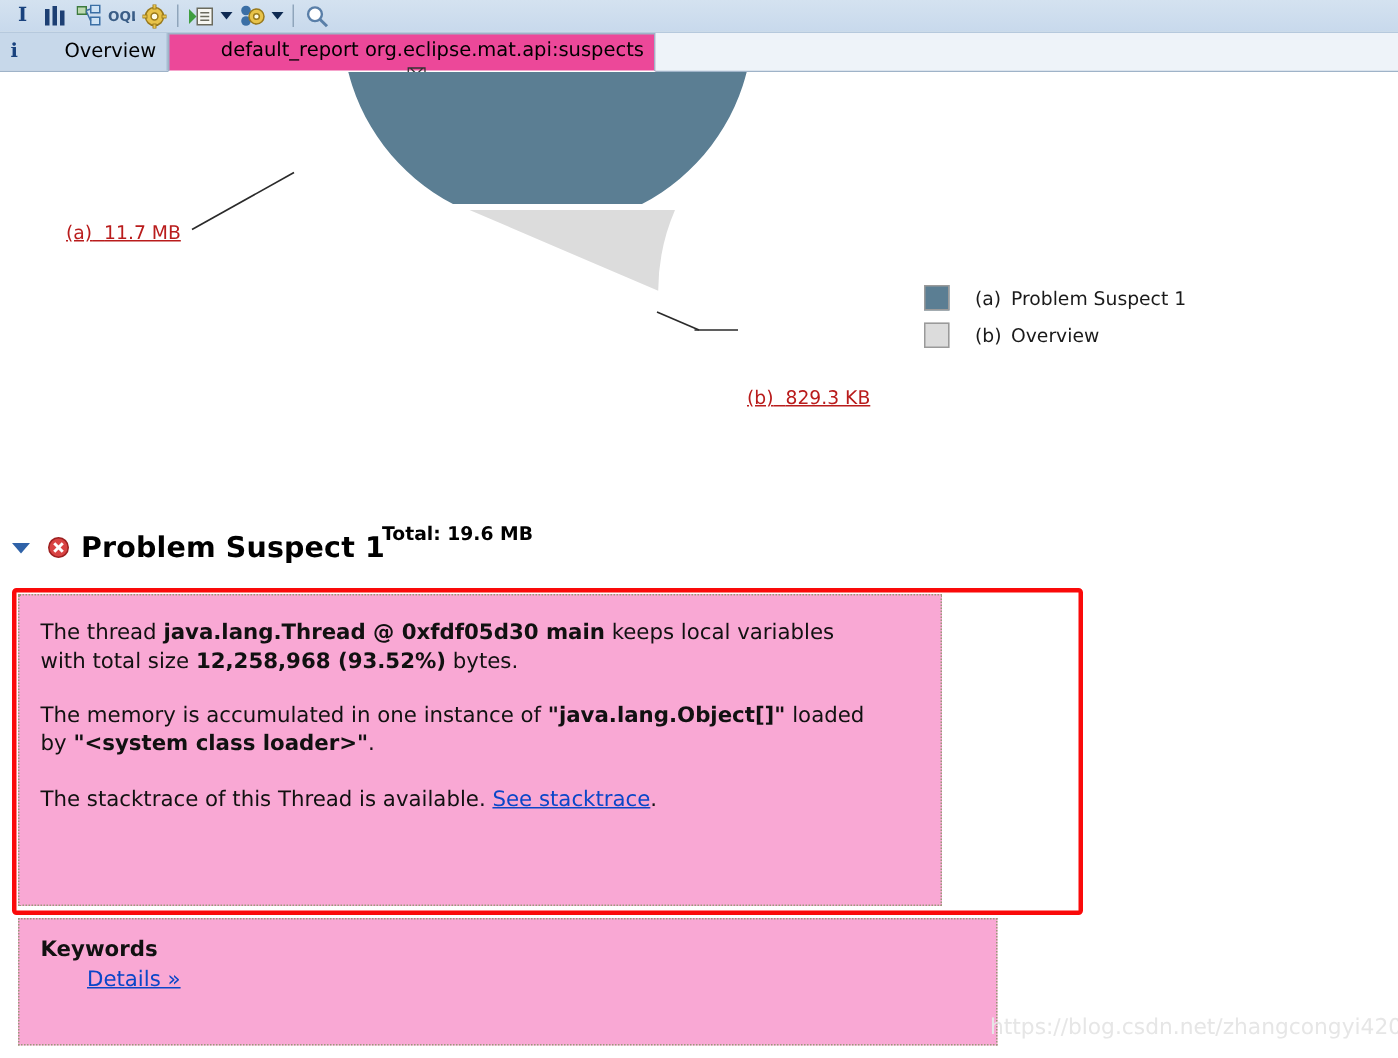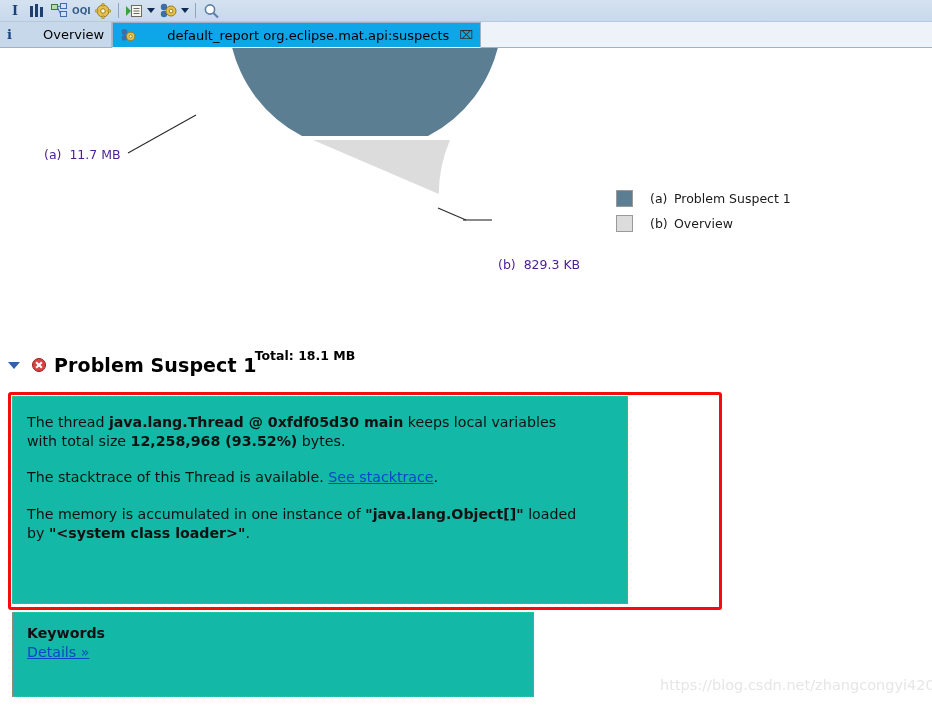--- a/index.html
+++ b/index.html
@@ -66,26 +66,27 @@
     padding: 0 7px;
     font-size: 13px;
     color: #000;
     border-right: 1px solid #a8bdd2;
     box-sizing: border-box;
     background: #ccdcee;
     white-space: nowrap;
   }
   .tab.inactive { background: #c7d8ea; }
   .tab.active {
-    background: #0ea5e9;
+    background: #ec4899;
     border-top: 1px solid #9fb3c8;
     border-left: 1px solid #9fb3c8;
     border-right: 1px solid #9fb3c8;
     border-bottom: 1px solid #ffffff;
     margin-bottom: -1px;
+    flex-direction: column;
   }
   .tab-label { line-height: 1; margin-left: 27px; }
   .tab-close {
     font-size: 12px; color: #333; margin-left: 6px;
     line-height: 1;
   }
   .tabfill { flex: 1; background: #eef3f9; border-bottom: 0; }
 
   
   .ic { display: inline-block; vertical-align: middle; }
@@ -107,22 +108,23 @@
   .legend-swatch {
     width: 17px; height: 17px;
     border: 1px solid #9a9a9a;
     box-sizing: border-box;
     margin-right: 17px;
   }
   .legend-key { width: 24px; display: inline-block; }
   .pie-label {
     position: absolute;
     font-size: 12.5px;
-    color: #4c1d95;
+    color: #b91c1c;
     white-space: nowrap;
+    text-decoration: underline;
   }
   .total-label {
     position: absolute;
     left: 0; top: 300px;
     width: 610px;
     text-align: center;
     font-size: 12.5px;
     font-weight: bold;
     color: #000;
   }
@@ -159,32 +161,32 @@
   .err-icon::before { transform: rotate(45deg); }
   .err-icon::after  { transform: rotate(-45deg); }
   .section-title {
     font-size: 19px; font-weight: bold; color: #000;
     letter-spacing: 0.1px;
   }
 
   
   .ybox {
     position: absolute;
-    background: #14b8a6;
+    background: #f9a8d4;
     border: 1px dotted #9a9a7a;
     box-sizing: border-box;
   }
   #desc-box {
     left: 12px; top: 396px;
     width: 616px; height: 208px;
     padding: 16px 14px 0 14px;
   }
   #kw-box {
     left: 12px; top: 612px;
-    width: 522px; height: 85px;
+    width: 653px; height: 85px;
     padding: 12px 14px 0 14px;
   }
   .para {
     font-size: 14.2px;
     color: #111;
     line-height: 1.32;
     margin: 0 0 18px 0;
     max-width: 560px;
   }
   .para b { font-weight: bold; }
@@ -192,21 +194,21 @@
     color: #0a46c8;
     text-decoration: underline;
   }
   .kw-title {
     font-size: 14.2px; font-weight: bold; color: #111;
     margin: 0 0 1px 0;
   }
   .kw-val {
     font-size: 14.2px; color: #111; margin: 0 0 1px 0;
   }
-  .kw-link { font-size: 14.2px; }
+  .kw-link { font-size: 14.2px; margin-left: 31px; }
 
   
   .annot {
     position: absolute;
     left: 8px; top: 392px;
     width: 714px; height: 218px;
     border: 3px solid #fa0a0a;
     border-radius: 3px;
     box-sizing: border-box;
     pointer-events: none;
@@ -348,35 +350,35 @@
         <span class="legend-key">(a)</span>
         <span>Problem Suspect 1</span>
       </div>
       <div class="legend-row">
         <span class="legend-swatch" style="background:#dcdcdc;"></span>
         <span class="legend-key">(b)</span>
         <span>Overview</span>
       </div>
     </div>
 
-    <div class="total-label">Total: 18.1 MB</div>
+    <div class="total-label">Total: 19.6 MB</div>
   </div>
 
   <div class="section-head">
     <span class="twisty"></span>
     <span class="err-icon"></span>
     <span class="section-title">Problem Suspect 1</span>
   </div>
 
   <div class="ybox" id="desc-box">
     <p class="para"><span>The thread </span><b>java.lang.Thread @ 0xfdf05d30 main</b><span> keeps local variables with total size </span><b>12,258,968 (93.52%)</b><span> bytes.</span></p>
 
+    <p class="para"><span>The memory is accumulated in one instance of </span><b>"java.lang.Object[]"</b><span> loaded by </span><b>"&lt;system class loader&gt;"</b><span>.</span></p>
+
     <p class="para"><span>The stacktrace of this Thread is available. </span><a class="lnk" href="#">See stacktrace</a><span>.</span></p>
-
-    <p class="para"><span>The memory is accumulated in one instance of </span><b>"java.lang.Object[]"</b><span> loaded by </span><b>"&lt;system class loader&gt;"</b><span>.</span></p>
   </div>
 
   <div class="ybox" id="kw-box">
     <p class="kw-title">Keywords</p>
     <a class="lnk kw-link" href="#">Details »</a>
   </div>
 
   <div class="annot"></div>
 
   <div class="watermark">https://blog.csdn.net/zhangcongyi420</div>

